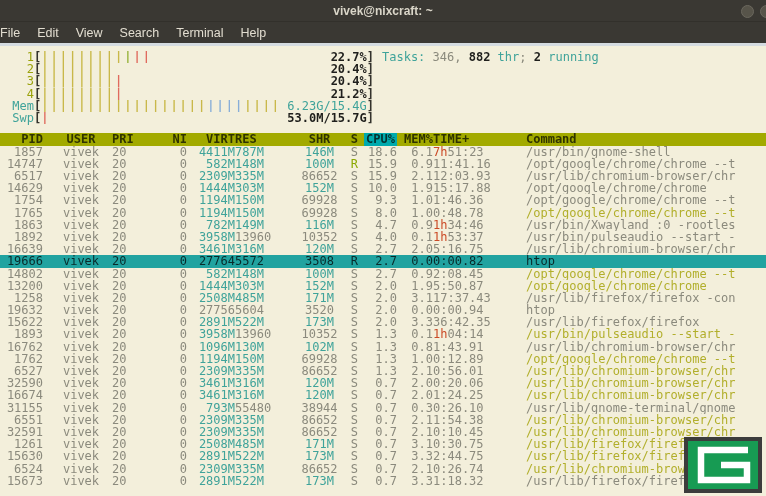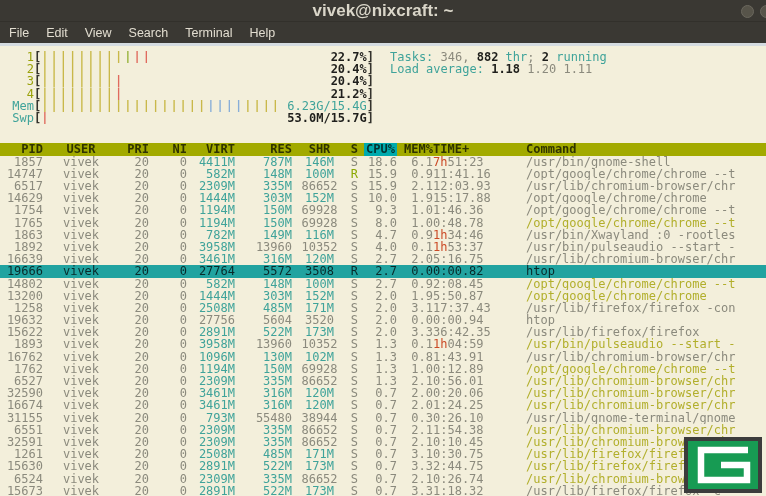--- a/index.html
+++ b/index.html
@@ -9,57 +9,57 @@
     --thead-bg:#a2aa00; --thead-fg:#2f3300; --cpu-hdr-bg:#00aaad;
     --sel-bg:#21a3a0; --sel-fg:#082a2a;
     --bar-yellow:#c9b849; --bar-green:#97b23c; --bar-red:#e06a5e; --bar-blue:#88aed8;
     --bracket:#33322c; --strip:#d4dbe0; --olive-label:#9aa10a;
     --wm-green:#179b53; --wm-border:#3c3c3c;
   }
   *{margin:0;padding:0;box-sizing:border-box}
   body{background:#888;font-family:"Liberation Sans",sans-serif}
   .screen{position:relative;width:766px;height:496px;overflow:hidden;background:var(--bg)}
   .titlebar{position:relative;height:22px;background:var(--titlebar-bg);display:flex;align-items:center;justify-content:center;border-bottom:1px solid #32302b}
-  .titlebar .title{font-size:17px;font-weight:bold;color:var(--titlebar-fg)}
+  .titlebar .title{font-size:12px;font-weight:bold;color:var(--titlebar-fg)}
   .winbtns{position:absolute;right:-7px;top:5px;display:flex;gap:6px}
   .winbtn{width:13px;height:13px;border-radius:50%;background:#57544a;border:1px solid #6b685e}
-  .menubar{height:21px;background:var(--titlebar-bg);display:flex;align-items:center;gap:17px;padding-left:9px}
+  .menubar{height:21px;background:var(--titlebar-bg);display:flex;align-items:center;gap:17px;padding-left:0}
   .menu-item{font-size:12.5px;color:#e2ddd0;cursor:default}
   .strip{height:3px;background:var(--strip)}
   .term{font-family:"DejaVu Sans Mono",monospace;font-size:12px;color:var(--fg-gray)}
   
   .hdr{display:flex;padding-top:5px}
   .meters{margin-left:8px;width:366px}
   .meter{display:flex;height:12.2px;line-height:12.2px;align-items:baseline}
   .mlabel{display:inline-block;width:26px;text-align:right;white-space:pre}
   .l-olive{color:var(--olive-label)} .l-teal{color:var(--teal)}
   .bracket{color:var(--bracket);font-weight:bold}
   .bars{flex:1;overflow:hidden;white-space:pre}
   .bars span{letter-spacing:2px;font-weight:bold}
   .b-y{color:var(--bar-yellow)} .b-g{color:var(--bar-green)} .b-r{color:var(--bar-red)} .b-b{color:var(--bar-blue)}
   .mval{white-space:pre}
-  .info{flex:1;margin-left:16px}
+  .info{flex:1;margin-left:8px}
   .iline{height:12.2px;line-height:12.2px;white-space:pre}
   .c-teal{color:var(--teal)} .c-gray{color:var(--fg-gray)}
   .c-bold{color:var(--fg-dark);font-weight:bold}
   .c-yellow{color:var(--cmd-yellow)} .c-red{color:var(--time-red)} .c-green{color:var(--state-green)}
   
-  .thead{margin-top:19px;height:12.5px;line-height:12.5px;background:var(--thead-bg);color:var(--thead-fg);font-weight:bold;display:flex}
+  .thead{margin-top:9px;height:12.5px;line-height:12.5px;background:var(--thead-bg);color:var(--thead-fg);font-weight:bold;display:flex}
   .cpuhdr{background:var(--cpu-hdr-bg);color:#04312f;font-style:normal;padding:0 2px}
   .rows{width:100%}
   .prow{display:flex;height:12.2px;line-height:12.2px}
   .prow.sel{background:var(--sel-bg)}
   .prow.sel .c, .prow.sel .c span{color:var(--sel-fg) !important;font-weight:normal}
   .c{display:inline-block;white-space:pre;overflow:hidden;flex:none}
   .col-pid{width:43px;text-align:right}
   .col-user{width:62px;margin-left:7px;text-align:center}
-  .col-pri{width:37px;text-align:right}
+  .col-pri{width:37px;}
   .col-ni{width:38px;text-align:right}
   .col-virt{width:48px;text-align:right}
-  .col-res{width:57px;text-align:right}
+  .col-res{width:57px;text-align:left}
   .col-shr{width:55px;text-align:center}
   .col-s{width:11px;text-align:right}
   .col-cpu{width:39px;text-align:right}
   .col-mem{width:36px;text-align:right}
   .col-time{width:85px;text-align:left}
   .col-cmd{flex:1 1 auto;margin-left:8px;text-align:left}
   
   .watermark{position:absolute;left:684px;top:437px;width:78px;height:56px;background:var(--wm-green);border:4px solid var(--wm-border)}
 </style>
 </head>
@@ -124,21 +124,20 @@
           <div class="meter">
             <span class="mlabel l-teal">Swp</span>
             <span class="bracket">[</span>
             <span class="bars"><span class="b-r">|</span></span>
             <span class="mval c-bold">53.0M/15.7G</span>
             <span class="bracket">]</span>
           </div>
         </div>
       <div class="info">
           <div class="iline"><span class="c-teal">Tasks: </span><span class="c-gray">346, </span><span class="c-bold">882</span><span class="c-teal"> thr</span><span class="c-gray">; </span><span class="c-bold">2</span><span class="c-teal"> running</span></div>
-          <div class="iline"><span class="c-teal">Load average: </span><span class="c-bold">1.18 </span><span class="c-gray">1.20 1.11</span></div>
         </div>
     </div>
     <div class="thead">
         <span class="c col-pid"> PID</span>
         <span class="c col-user">USER</span>
         <span class="c col-pri">PRI</span>
         <span class="c col-ni">NI</span>
         <span class="c col-virt">VIRT</span>
         <span class="c col-res">RES</span>
         <span class="c col-shr">SHR</span>
@@ -363,21 +362,21 @@
           <span class="c col-pid">1893</span>
           <span class="c col-user">vivek</span>
           <span class="c col-pri">20</span>
           <span class="c col-ni">0</span>
           <span class="c col-virt c-teal">3958M</span>
           <span class="c col-res">13960</span>
           <span class="c col-shr">10352</span>
           <span class="c col-s">S</span>
           <span class="c col-cpu">1.3</span>
           <span class="c col-mem">0.1</span>
-          <span class="c col-time"><span class="c-red">1h</span><span>04:59</span></span>
+          <span class="c col-time"><span class="c-red">1h</span><span>04:14</span></span>
           <span class="c col-cmd c-yellow">/usr/bin/pulseaudio --start -</span>
         </div>
         <div class="prow">
           <span class="c col-pid">16762</span>
           <span class="c col-user">vivek</span>
           <span class="c col-pri">20</span>
           <span class="c col-ni">0</span>
           <span class="c col-virt c-teal">1096M</span>
           <span class="c col-res c-teal">130M</span>
           <span class="c col-shr c-teal">102M</span>

